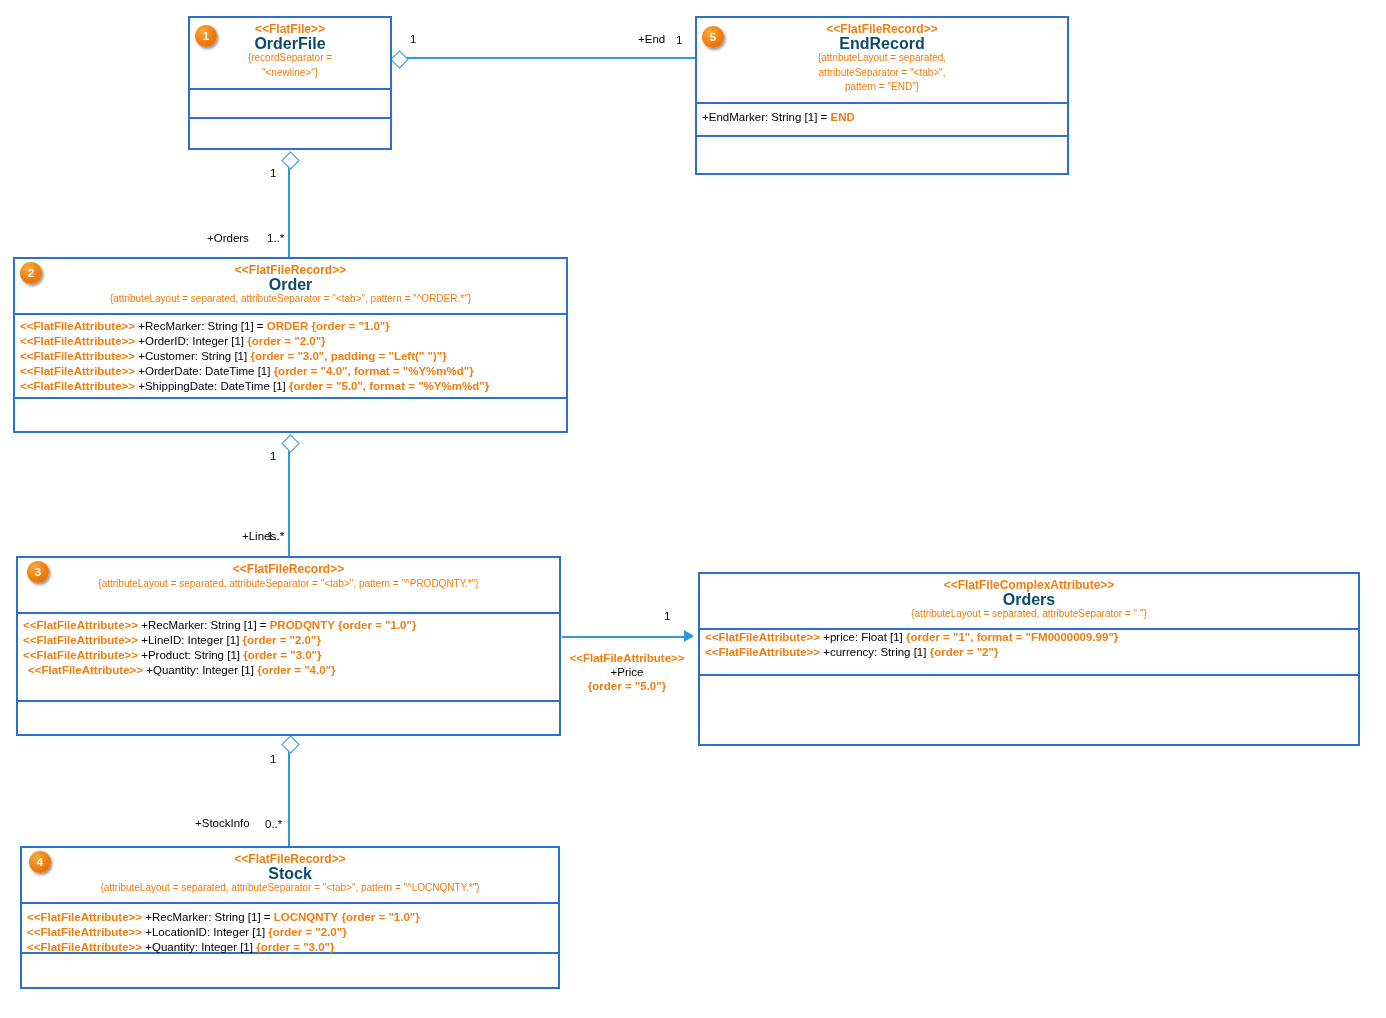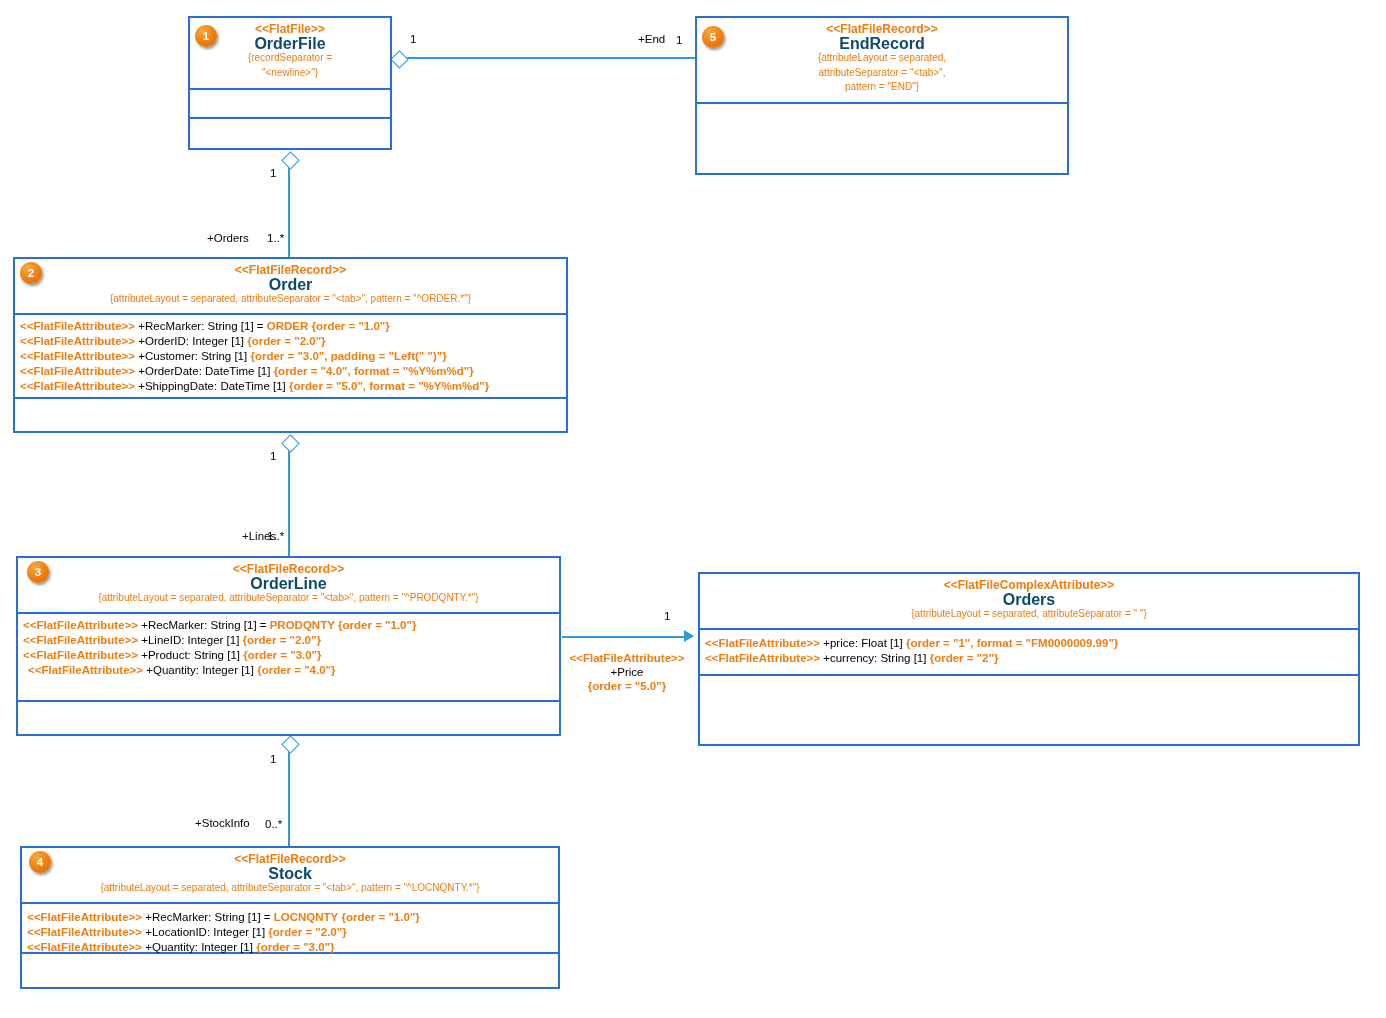--- a/index.html
+++ b/index.html
@@ -208,20 +208,25 @@
   <div class="badge" style="left:195px; top:25px;">1</div>
 
   <div class="uml-class" style="left:695px; top:16px; width:374px; height:159px;">
     <div class="uml-compartment cmp-header" style="height:86px;">
       <div class="stereo">&lt;&lt;FlatFileRecord&gt;&gt;</div>
       <div class="cls-name">EndRecord</div>
       <div class="props">{attributeLayout = separated,</div>
       <div class="props">attributeSeparator = "&lt;tab&gt;",</div>
       <div class="props">pattern = "END"}</div>
     </div>
+    <div class="uml-compartment cmp-attrs" style="height:33px; padding-top:6px;">
+      <div class="attr-row">
+        <span class="nm">+EndMarker: String [1] = </span><span class="ov">END</span>
+      </div>
+    </div>
     <div class="uml-compartment cmp-empty" style="height:36px;"></div>
   </div>
   <div class="badge" style="left:702px; top:26px;">5</div>
 
   <div class="uml-class" style="left:13px; top:257px; width:555px; height:176px;">
     <div class="uml-compartment cmp-header" style="height:56px;">
       <div class="stereo">&lt;&lt;FlatFileRecord&gt;&gt;</div>
       <div class="cls-name">Order</div>
       <div class="props">{attributeLayout = separated, attributeSeparator = "&lt;tab&gt;", pattern = "^ORDER.*"}</div>
     </div>
@@ -248,21 +253,20 @@
         <span class="nm">+ShippingDate: DateTime [1] </span><span class="tg">{order = "5.0", format = "%Y%m%d"}</span>
       </div>
     </div>
     <div class="uml-compartment cmp-empty" style="height:32px;"></div>
   </div>
   <div class="badge" style="left:20px; top:262px;">2</div>
 
   <div class="uml-class" style="left:16px; top:556px; width:545px; height:180px;">
     <div class="uml-compartment cmp-header" style="height:56px;">
       <div class="stereo">&lt;&lt;FlatFileRecord&gt;&gt;</div>
-      <div class="cls-name">OrderLine</div>
       <div class="props">{attributeLayout = separated, attributeSeparator = "&lt;tab&gt;", pattern = "^PRODQNTY.*"}</div>
     </div>
     <div class="uml-compartment cmp-attrs" style="height:88px;">
       <div class="attr-row">
         <span class="st">&lt;&lt;FlatFileAttribute&gt;&gt;</span>
         <span class="nm">+RecMarker: String [1] = </span><span class="ov">PRODQNTY</span>
         <span class="tg">{order = "1.0"}</span>
       </div>
       <div class="attr-row">
         <span class="st">&lt;&lt;FlatFileAttribute&gt;&gt;</span>
@@ -280,21 +284,21 @@
     <div class="uml-compartment cmp-empty" style="height:32px;"></div>
   </div>
   <div class="badge" style="left:27px; top:561px;">3</div>
 
   <div class="uml-class" style="left:698px; top:572px; width:662px; height:174px;">
     <div class="uml-compartment cmp-header" style="height:56px;">
       <div class="stereo">&lt;&lt;FlatFileComplexAttribute&gt;&gt;</div>
       <div class="cls-name">Orders</div>
       <div class="props">{attributeLayout = separated, attributeSeparator = " "}</div>
     </div>
-    <div class="uml-compartment cmp-attrs" style="height:46px; padding-top:6px;">
+    <div class="uml-compartment cmp-attrs" style="height:46px; padding-top:0;">
       <div class="attr-row">
         <span class="st">&lt;&lt;FlatFileAttribute&gt;&gt;</span>
         <span class="nm">+price: Float [1] </span><span class="tg">{order = "1", format = "FM0000009.99"}</span>
       </div>
       <div class="attr-row">
         <span class="st">&lt;&lt;FlatFileAttribute&gt;&gt;</span>
         <span class="nm">+currency: String [1] </span><span class="tg">{order = "2"}</span>
       </div>
     </div>
     <div class="uml-compartment cmp-empty" style="height:40px;"></div>

